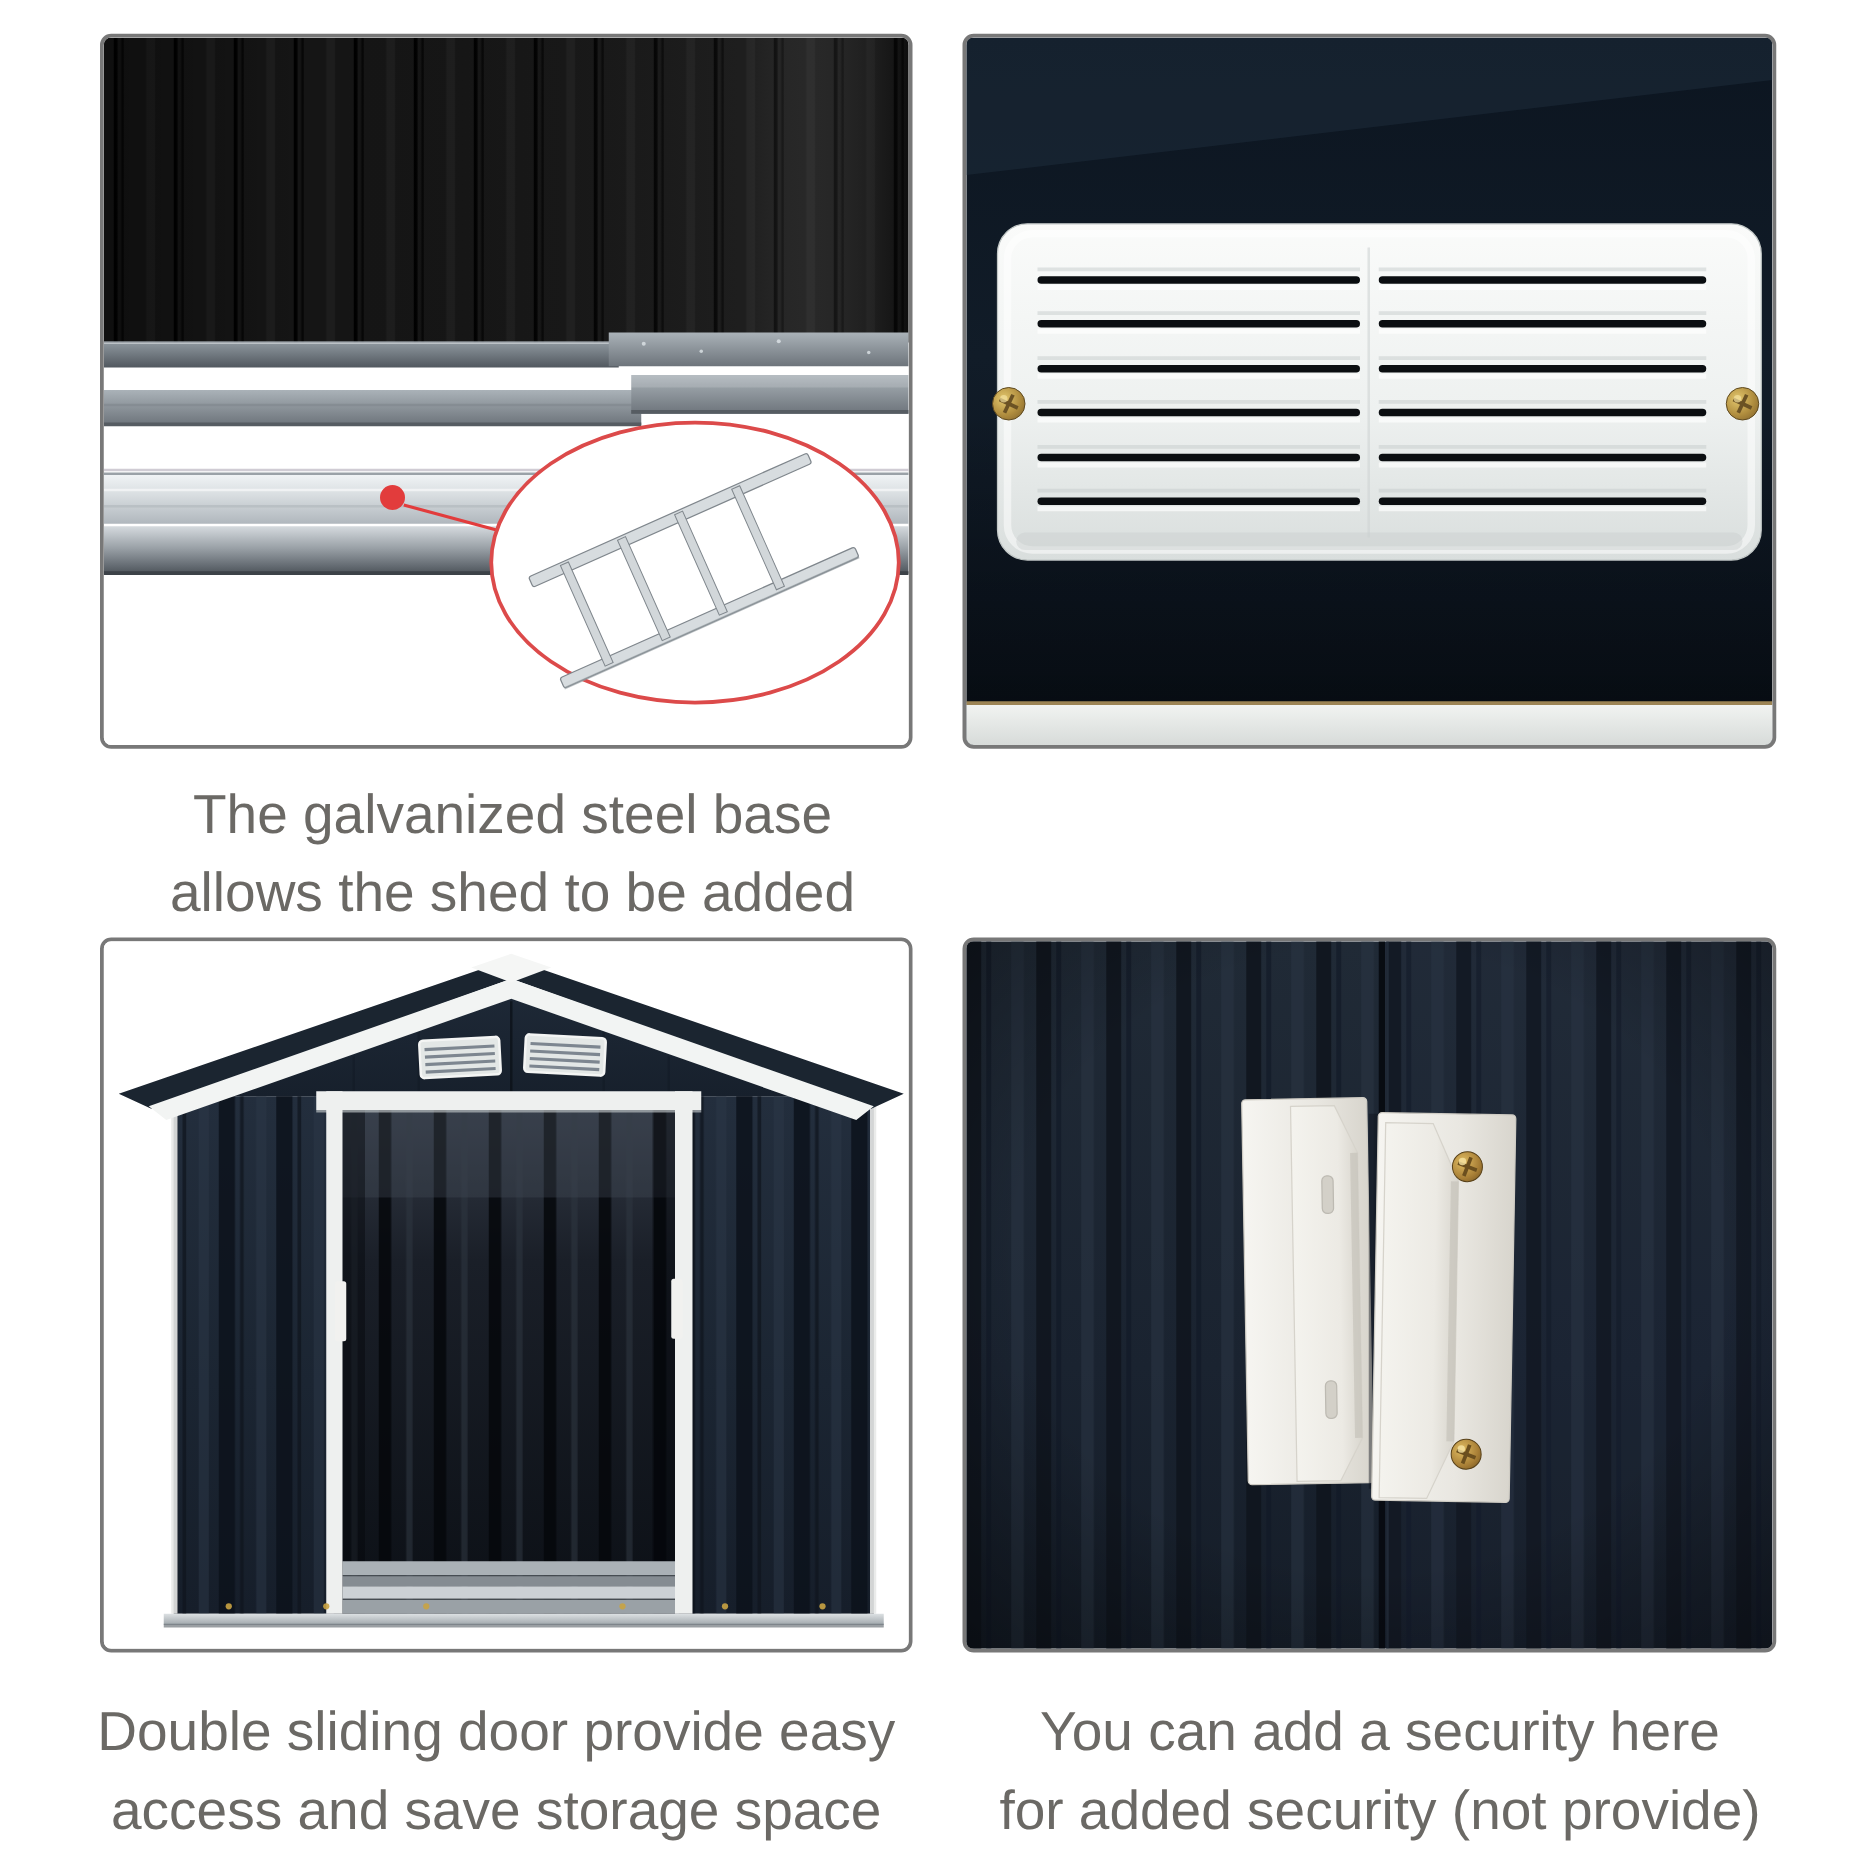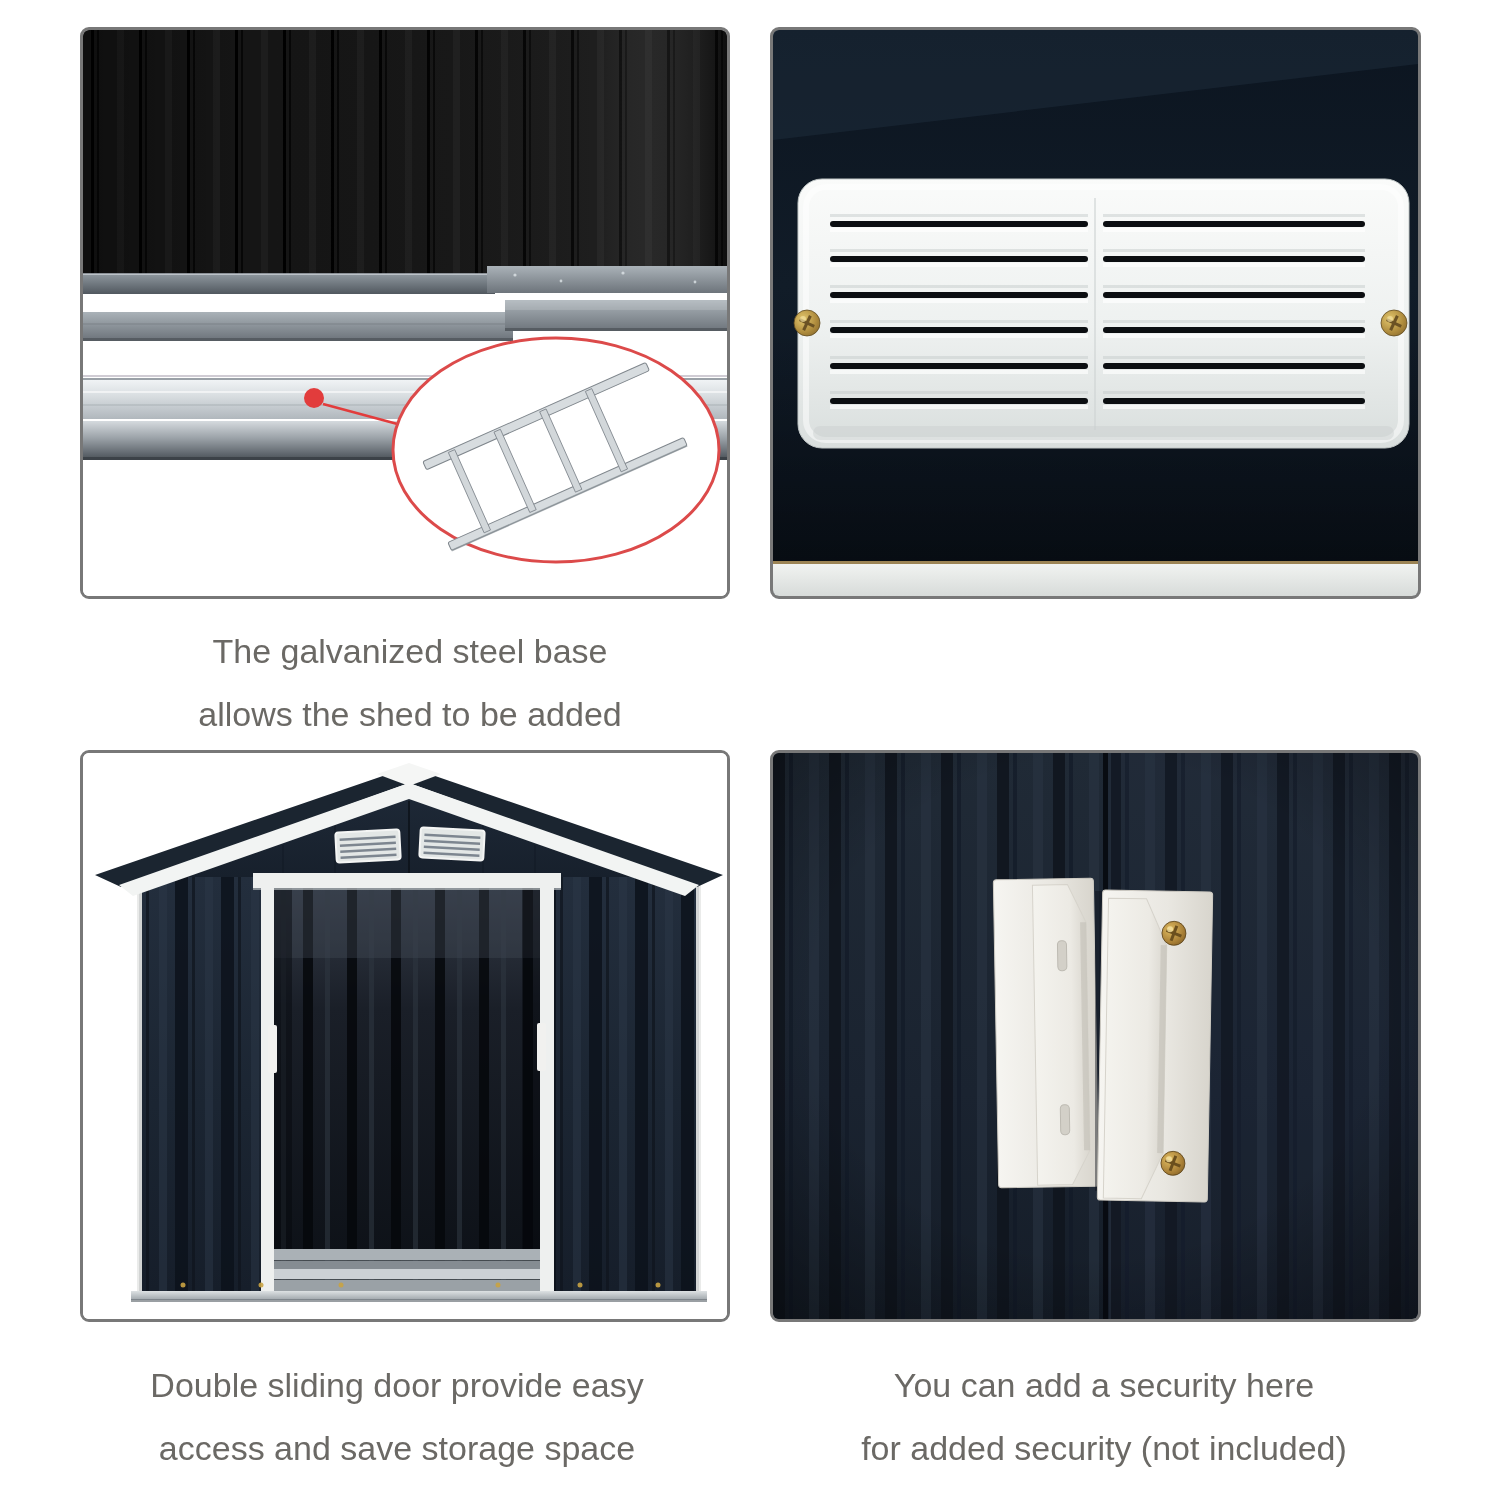--- a/index.html
+++ b/index.html
@@ -6,21 +6,21 @@
   .canvas{position:relative;width:1500px;height:1500px;background:#ffffff;overflow:hidden;
           font-family:"Liberation Sans",sans-serif;}
   .photo{position:absolute;margin:0;box-sizing:border-box;border:3px solid #787878;
          border-radius:9px;overflow:hidden;background:#ffffff;}
   .photo svg{display:block;width:100%;height:100%;}
   .tl{left:80px;top:27px;width:650px;height:572px;}
   .tr{left:770px;top:27px;width:651px;height:572px;}
   .bl{left:80px;top:750px;width:650px;height:572px;}
   .br{left:770px;top:750px;width:651px;height:572px;}
   .caption{position:absolute;transform:translateX(-50%);text-align:center;white-space:nowrap;
-           color:#6b6965;font-size:34px;line-height:63px;letter-spacing:0px;}
+           color:#6b6965;font-size:44px;line-height:63px;letter-spacing:0px;}
   .cap-tl{left:410px;top:620px;}
   .cap-tr{left:1110px;top:620px;}
   .cap-bl{left:397px;top:1354px;}
   .cap-br{left:1104px;top:1354px;}
 </style>
 </head>
 <body>
 
 <div class="canvas">
 
@@ -408,16 +408,16 @@
   </div>
 
 
   <div class="caption cap-bl">
     <div>Double sliding door provide easy</div>
     <div>access and save storage space</div>
   </div>
 
   <div class="caption cap-br">
     <div>You can add a security here</div>
-    <div>for added security (not included)</div>
+    <div>for added security (not provide)</div>
   </div>
 
 </div>
 
 </body></html>

